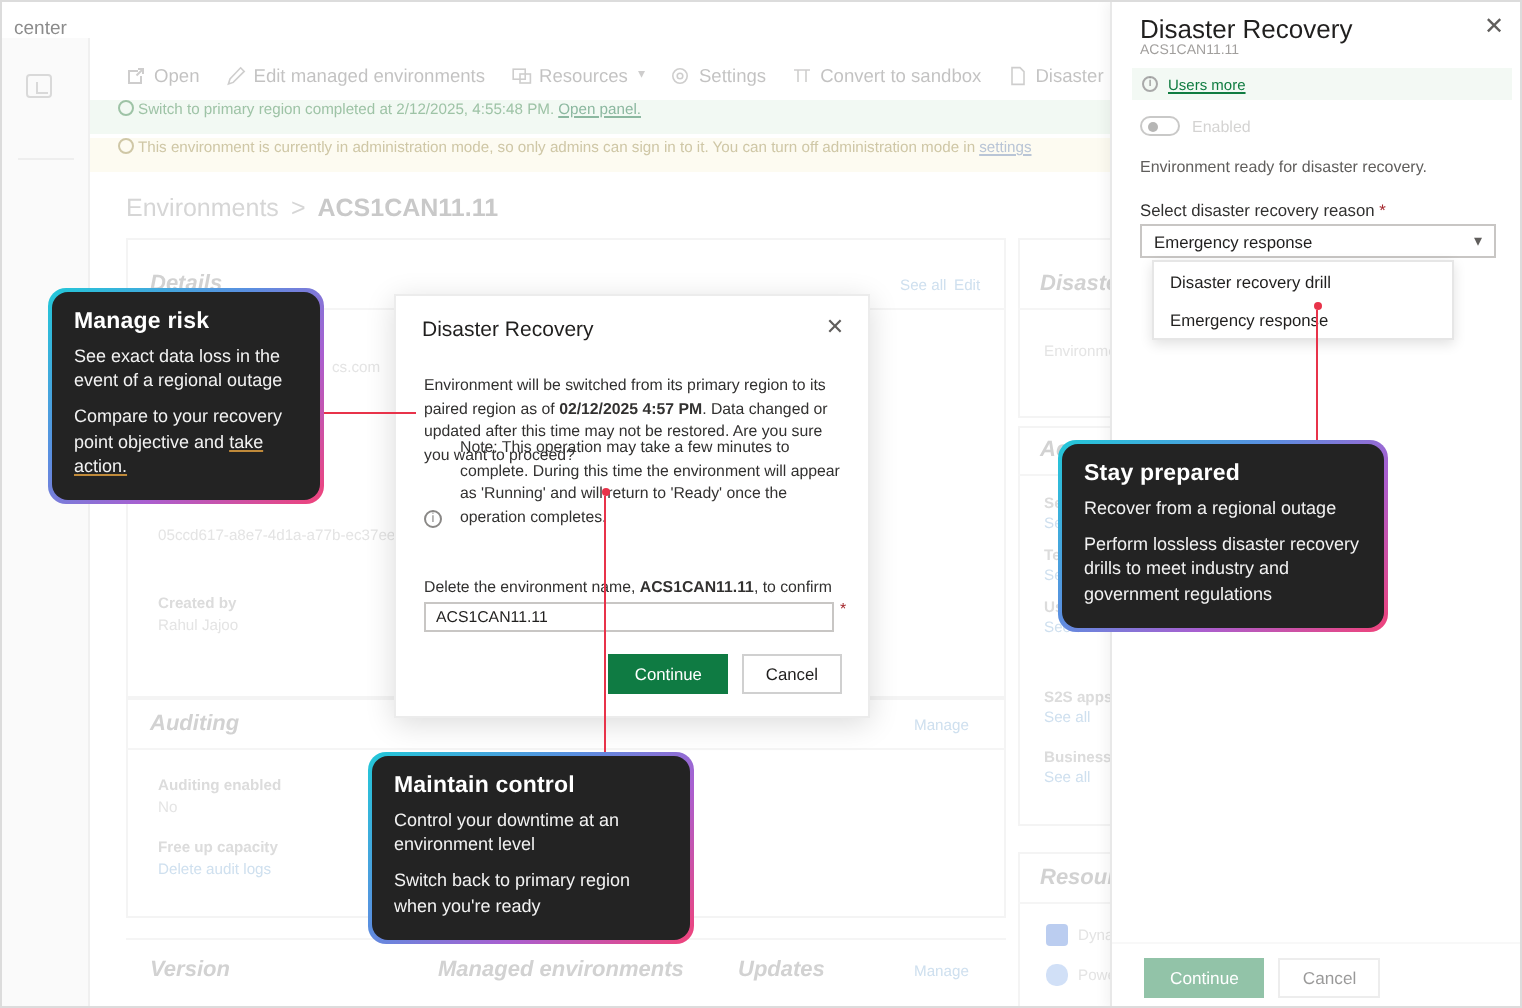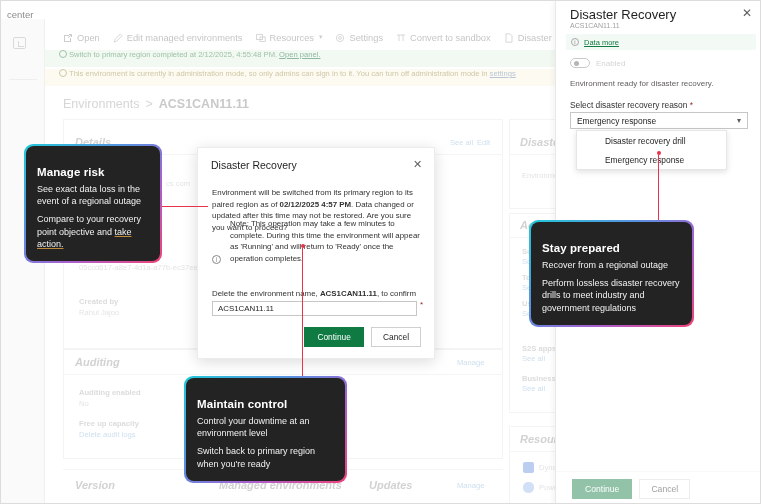--- a/index.html
+++ b/index.html
@@ -178,21 +178,21 @@
   .sp-select .chev { color: #605e5c; font-size: 8px; }
   .sp-dropdown {
     position: absolute; left: 20px; top: 129px;
     width: 151px;
     background: #fff;
     border: 1px solid #e6e6e6;
     box-shadow: 0 2px 6px rgba(0,0,0,.12);
   }
   .sp-opt {
     height: 19px; display: flex; align-items: center;
-    padding-left: 8px; font-size: 8.4px; color: #201f1e; cursor: pointer; margin-left: 20px;
+    padding-left: 8px; font-size: 8.4px; color: #201f1e; cursor: pointer;
   }
   .sp-footer {
     position: absolute; left: 0; bottom: 6px; width: 207px;
     border-top: 1px solid #f0f0f0; padding-top: 7px;
     display: flex; gap: 7px; padding-left: 16px;
     opacity: .45;
   }
   .sp-btn-primary {
     background: #107c41; color: #fff; border: none;
     font-size: 8.6px; padding: 4px 13px; cursor: pointer;
@@ -278,21 +278,21 @@
   
   .callout {
     position: absolute; z-index: 40;
     border-radius: 9px;
     padding: 2px;
     background: linear-gradient(140deg,#22c8d8 0%, #5a8fe0 38%, #a95fd0 66%, #f0437a 100%);
   }
   .callout > .inner {
     background: #232323;
     border-radius: 8px;
-    padding: 20px 11px 11px 11px;
+    padding: 9px 11px 11px 11px;
     height: 100%;
   }
   .callout h3 {
     color: #ffffff; font-size: 11.5px; font-weight: 700;
     margin-bottom: 5px; letter-spacing: .1px;
   }
   .callout p {
     color: #f2f2f2; font-size: 9px; line-height: 12.2px;
     margin-top: 6px;
   }
@@ -469,21 +469,21 @@
     <div class="bg-link" style="left:456px;top:480px;">Manage</div>
   </div>
 
   <div class="side-panel">
     <div class="sp-title">Disaster Recovery</div>
     <div class="sp-sub">ACS1CAN11.11</div>
     <div class="sp-close">✕</div>
 
     <div class="sp-learn">
       <span class="ic">i</span>
-      <a href="#">Data more</a>
+      <a href="#">Users more</a>
     </div>
 
     <div class="sp-toggle-row">
       <span class="sp-toggle">
           <i></i>
         </span>
       <span class="sp-toggle-lbl">Enabled</span>
     </div>
 
     <div class="sp-ready">Environment ready for disaster recovery.</div>

